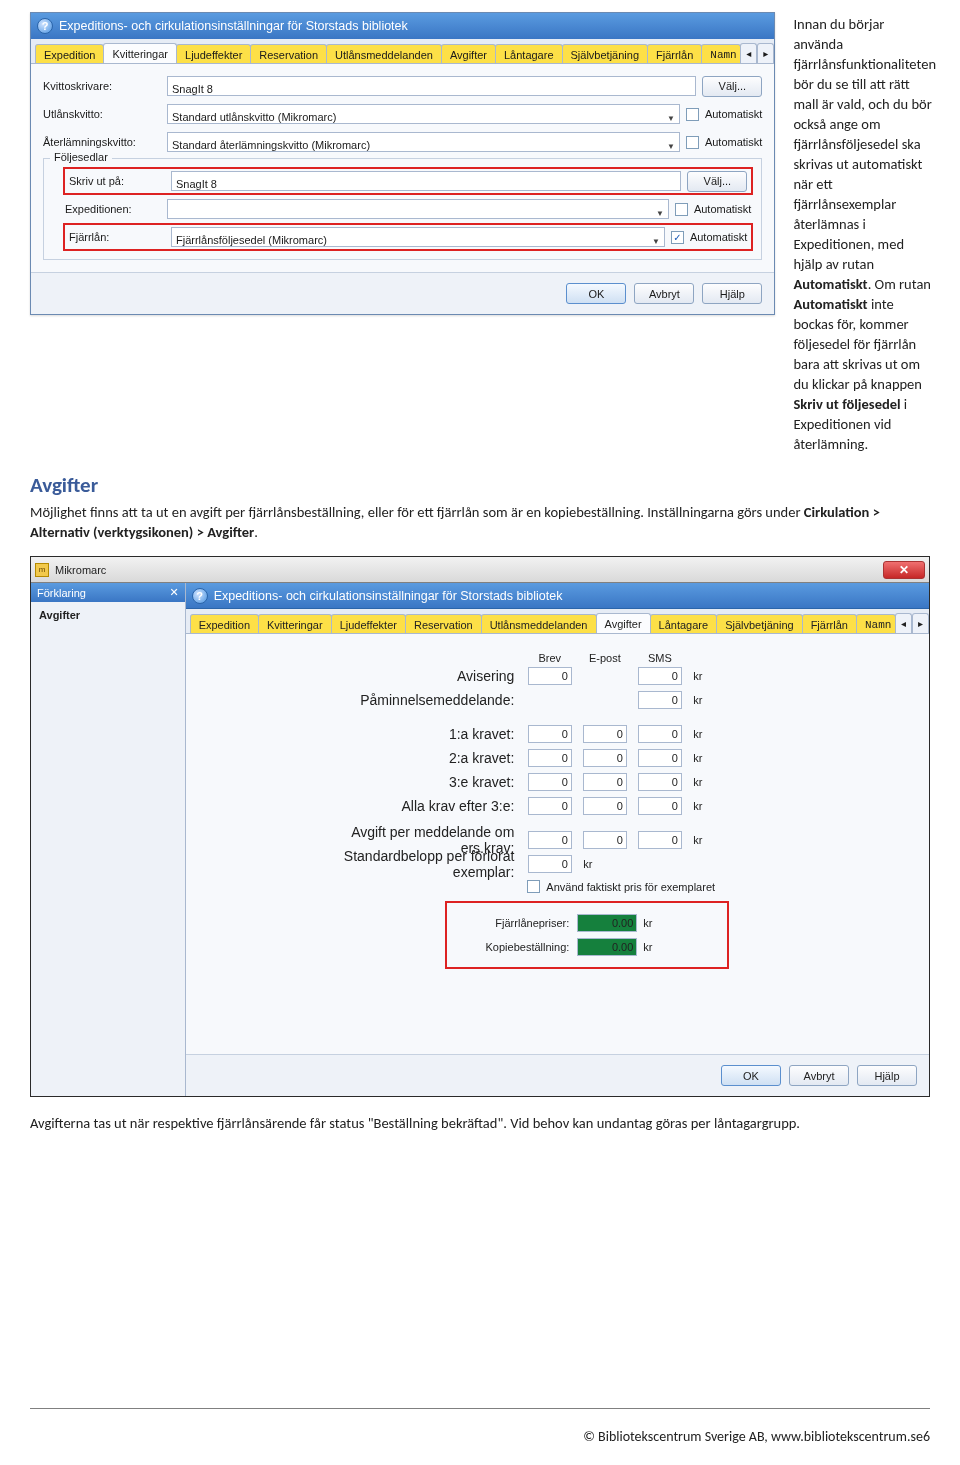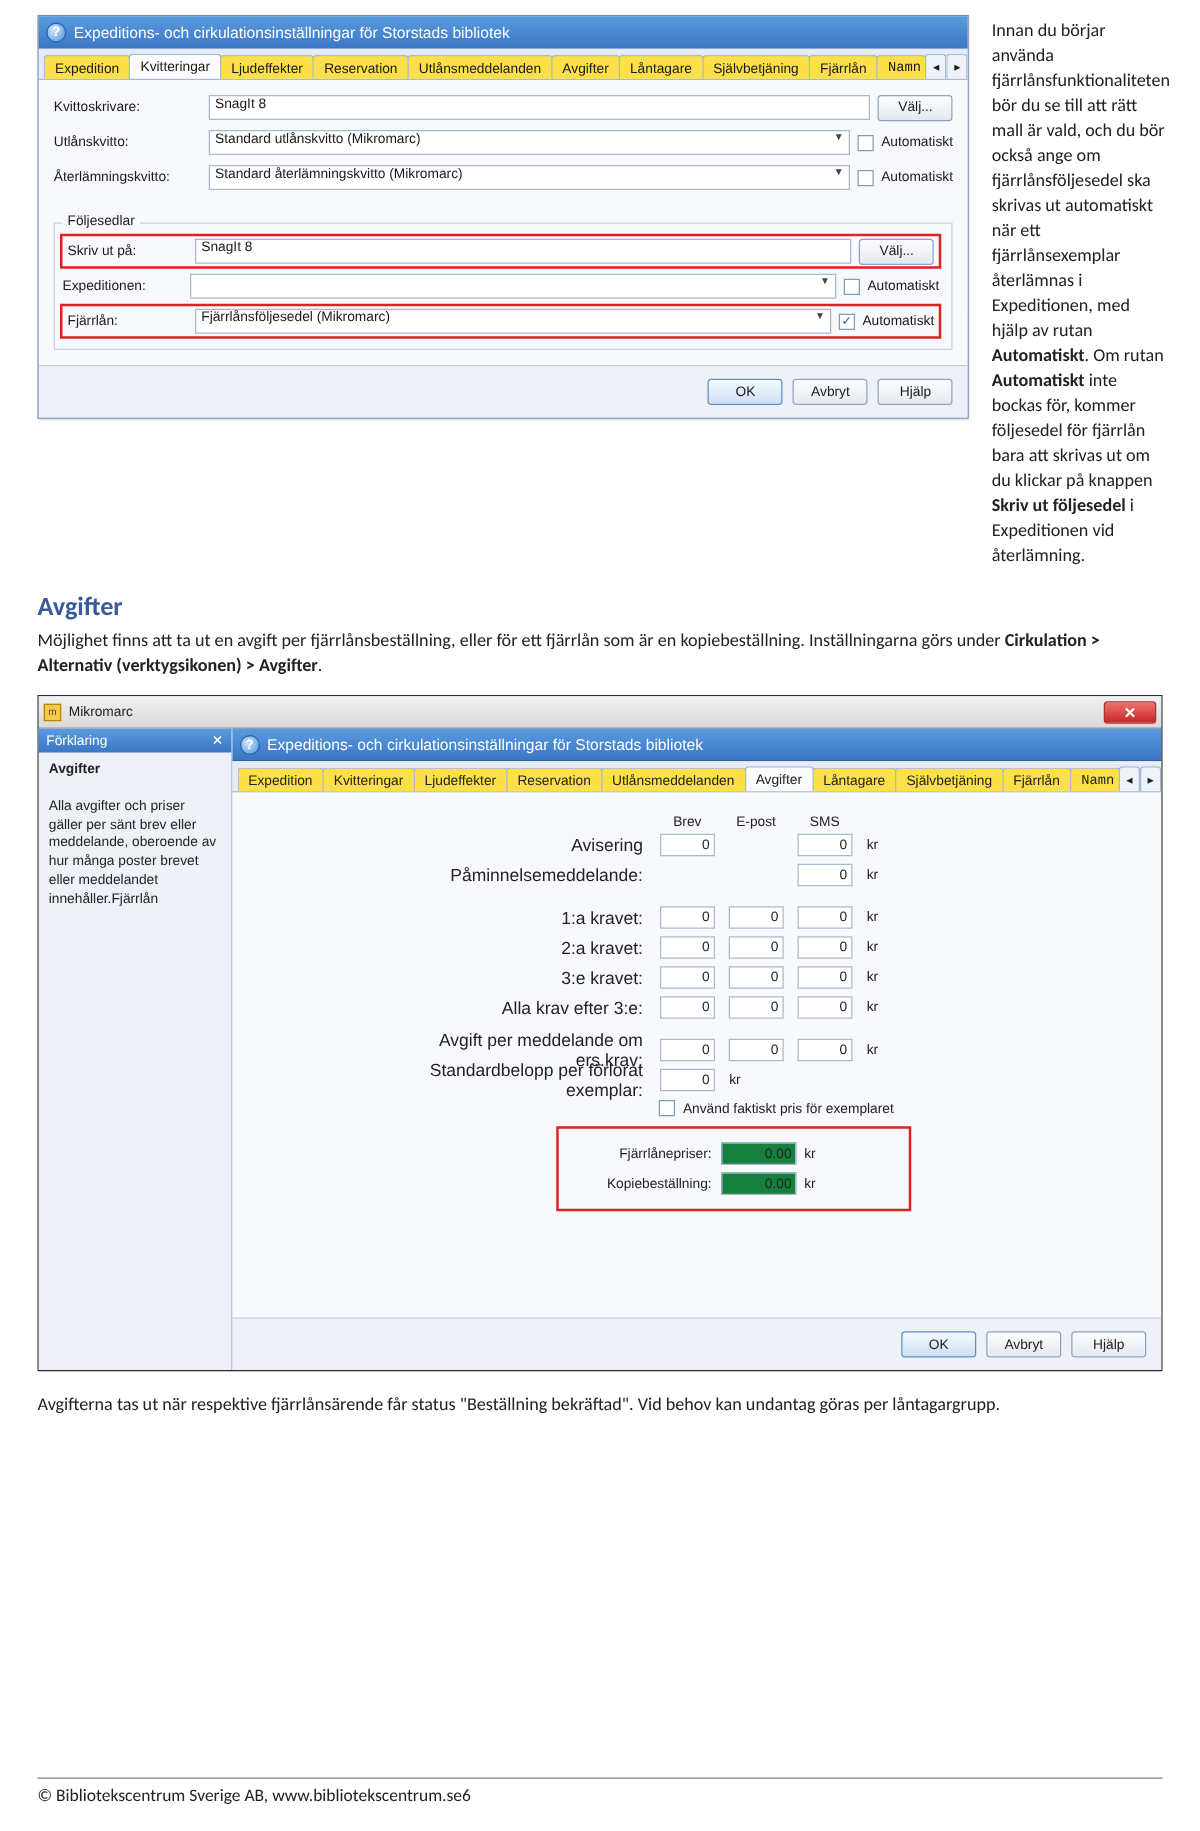--- a/index.html
+++ b/index.html
@@ -25,23 +25,23 @@
   .section-title {
     color: #3a5b99;
     font-size: 21px;
     margin-bottom: 4px;
   }
 
   .footer {
     position: absolute;
     left: 30px; right: 30px; bottom: 20px;
     border-top: 1px solid #808080;
-    padding-top: 5px;
+    padding-top: 19px;
     display: flex;
-    justify-content: flex-start;
+    justify-content: flex-end;
     font-size: 14px;
     color: #222;
   }
   .footer .page { }
 
   
   .win7-dialog {
     background: linear-gradient(#e9eef6,#dfe7f3);
     border: 1px solid #6b8ab2;
     font-family: "Segoe UI", Tahoma, Arial, sans-serif;
@@ -118,21 +118,21 @@
     margin-bottom:4px;
     gap:6px;
   }
   .field-row .lbl { width:118px; text-align:left; }
   .select-box, .text-box {
     background:#fff;
     border:1px solid #a9b8cf;
     height:20px;
     padding:0 4px;
     display:flex;
-    align-items:flex-start;
+    align-items:flex-end;
     justify-content:space-between;
     gap:4px;
   }
   .select-box .dd { font-size:8px; color:#444; }
   .chk {
     width:13px;height:13px;border:1px solid #7f9db9;background:#fff;
     display:inline-flex;align-items:center;justify-content:center;
     font-size:10px;color:#1858b6;
   }
   .btn {
@@ -151,22 +151,22 @@
   .win7-buttons {
     display:flex;
     justify-content:flex-end;
     gap:8px;
     padding:10px 12px;
     background:#eef2f8;
     border-top:1px solid #c6d1e0;
   }
   .groupbox {
     border:1px solid #c6d1e0;
-    margin-top:24px;
-    padding:10px 10px 6px 6px;
+    margin-top:4px;
+    padding:10px 10px 6px 21px;
     position:relative;
   }
   .groupbox .glabel{
     position:absolute; top:-8px; left:6px;
     background:#f7f9fc;
     padding:0 4px;
     font-size:11px;
   }
   .red-hl { outline:2px solid #d22; }
 
@@ -345,21 +345,20 @@
   </div>
   <div class="mm-content">
 
     <div class="mm-side">
       <div class="hdr">
         <span>Förklaring</span>
         <span class="x">✕</span>
       </div>
       <div class="body">
         <b>Avgifter</b><br><br>
-        <span>Alla avgifter och priser gäller per sänt brev eller meddelande, oberoende av hur många poster brevet eller meddelandet innehåller.Fjärrlån</span>
       </div>
     </div>
 
     <div class="mm-main">
       <div class="win7-title">
         <span class="qicon">?</span>
         <span>Expeditions- och cirkulationsinställningar för Storstads bibliotek</span>
       </div>
       <div class="win7-tabs">
         <div class="tab">Expedition</div>

